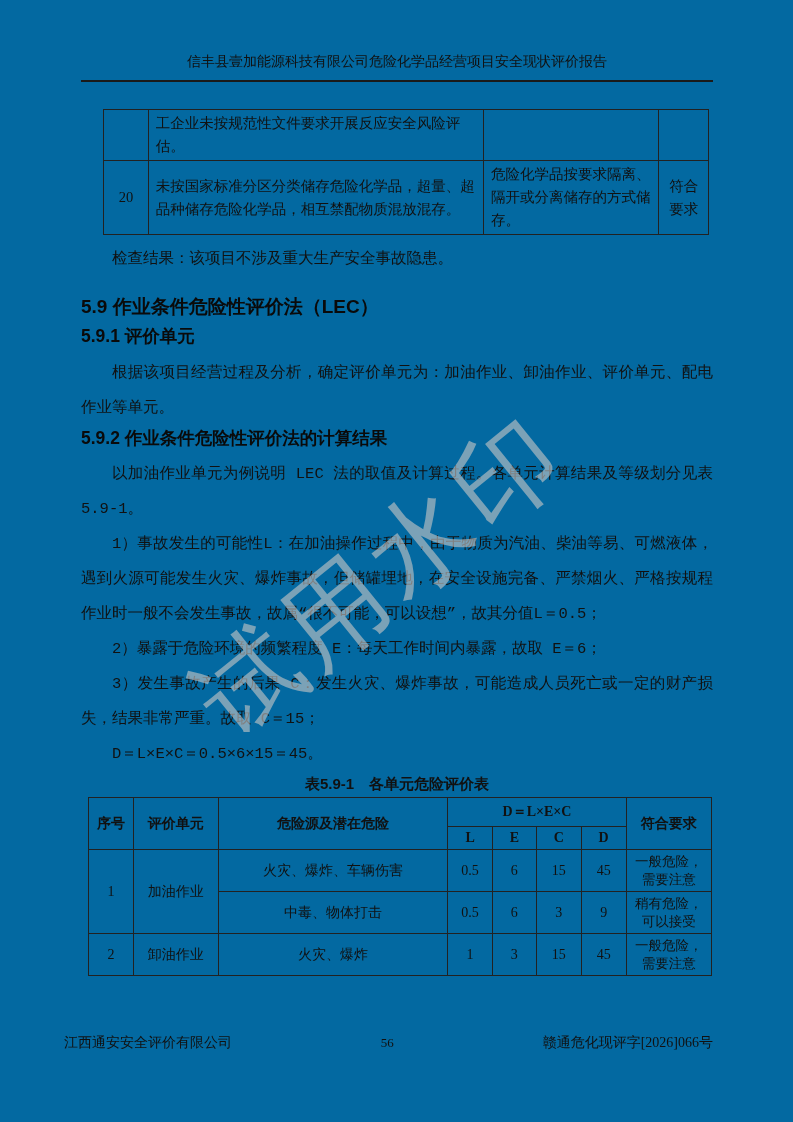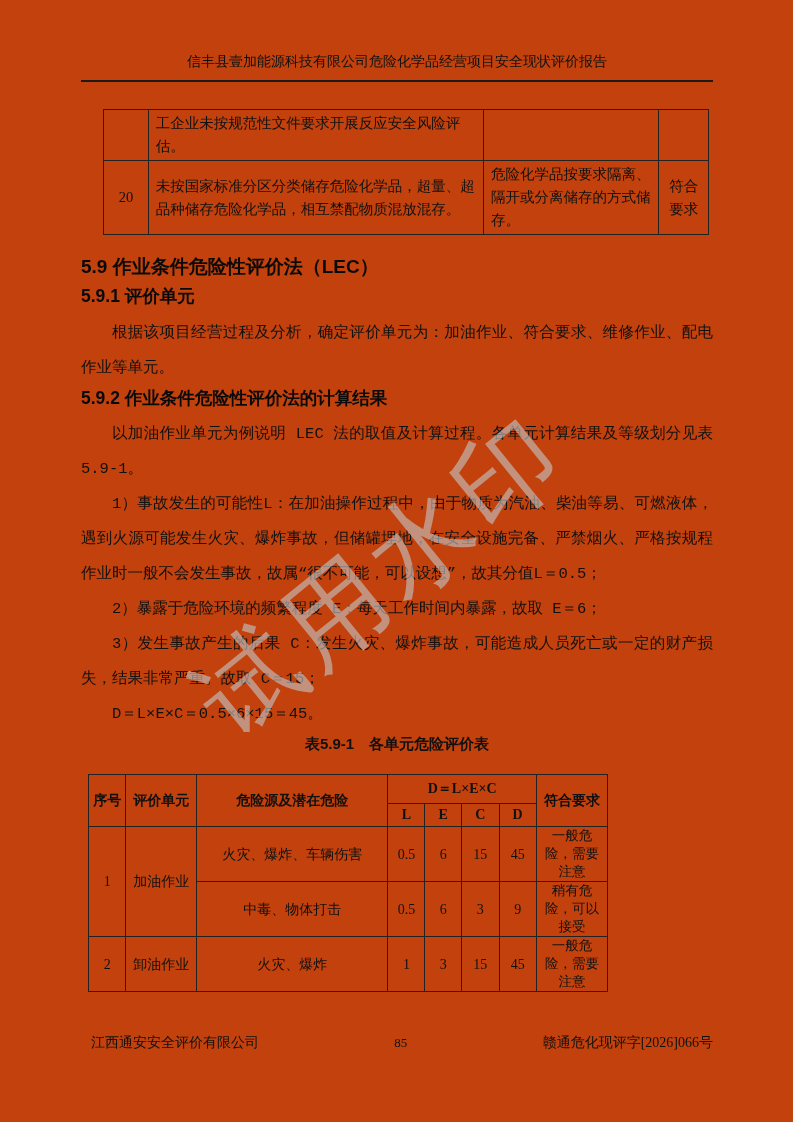--- a/index.html
+++ b/index.html
@@ -1,17 +1,17 @@
 <!DOCTYPE html>
 <html><head>
 <meta charset="utf-8">
 <style>
   html,body{margin:0;padding:0;background:#e8e8e8;}
   .page{
-    position:relative;width:793px;height:1122px;background:#c2410c;
+    position:relative;width:793px;height:1122px;background:#0369a1;
     margin:0 auto;overflow:hidden;color:#111111;
     font-family:"Liberation Serif","DejaVu Serif",serif;
   }
   .content{position:absolute;left:81px;top:52px;width:632px;}
   .running-header{text-align:center;font-size:14px;line-height:20px;
     padding-bottom:8px;border-bottom:2px solid #1a1a1a;}
   
   .cont-table{border-collapse:collapse;table-layout:fixed;width:606px;margin:27px 0 0 22px;
     font-size:14.5px;}
   .cont-table td{border:1.5px solid #222;padding:2px 7px;line-height:23px;vertical-align:middle;}
@@ -28,38 +28,38 @@
   h2.sec{font-size:19px;line-height:30px;margin-top:17px;}
   h3.sec{font-size:17.5px;line-height:28px;}
   .mt591{margin-top:24px;}
   .mt592{margin-top:23px;}
   .para-block{margin-top:5px;font-family:Liberation Mono, monospace;}
   .table-caption{
     font-family:"Liberation Sans","DejaVu Sans",sans-serif;font-weight:bold;
     font-size:15px;text-align:center;line-height:24px;margin-top:0;
   }
   
-  .lec-table{border-collapse:collapse;table-layout:fixed;width:520px;margin:18px 0 0 7px;
+  .lec-table{border-collapse:collapse;table-layout:fixed;width:624px;margin:1px 0 0 7px;
     font-size:14px;text-align:center;}
   .lec-table th,.lec-table td{border:1.5px solid #222;padding:0 2px;vertical-align:middle;}
   .lec-table th{font-weight:bold;font-size:14px;}
   .lec-table .hr1 th{height:28px;}
   .lec-table .hr2 th{height:22px;}
   .lec-table td{height:41px;line-height:19px;}
   .lec-table td.level{font-size:13.5px;line-height:18px;}
   
   .watermark{
     position:absolute;left:92px;top:508px;width:580px;text-align:center;
     transform:rotate(-39deg);
     font-family:"Liberation Sans","DejaVu Sans",sans-serif;
     font-size:102px;letter-spacing:8px;color:#c5c5c5;opacity:0.62;
     z-index:3;pointer-events:none;white-space:nowrap;
   }
   .page-footer{
-    position:absolute;left:91px;right:80px;top:1033px;
+    position:absolute;left:64px;right:80px;top:1033px;
     display:flex;justify-content:space-between;align-items:center;
     font-size:14px;line-height:20px;
   }
   .page-footer .pageno{font-size:13px;}
 </style>
 </head>
 <body>
 
 <div class="page">
 
@@ -85,25 +85,26 @@
         </tr>
         <tr class="r2">
           <td class="c-center">20</td>
           <td class="c-left">未按国家标准分区分类储存危险化学品，超量、超品种储存危险化学品，相互禁配物质混放混存。</td>
           <td class="c-left">危险化学品按要求隔离、隔开或分离储存的方式储存。</td>
           <td class="c-center">符合要求</td>
         </tr>
       </tbody>
     </table>
 
+    <p class="body-text indent" style="margin-top:5px;">检查结果：该项目不涉及重大生产安全事故隐患。</p>
 
     <h2 class="sec">5.9 作业条件危险性评价法（LEC）</h2>
 
     <h3 class="sec mt591">5.9.1 评价单元</h3>
-    <p class="body-text indent" style="margin-top:4px;">根据该项目经营过程及分析，确定评价单元为：加油作业、符合要求、维修作业、配电作业等单元。</p>
+    <p class="body-text indent" style="margin-top:4px;">根据该项目经营过程及分析，确定评价单元为：加油作业、卸油作业、评价单元、配电作业等单元。</p>
 
     <h3 class="sec mt592">5.9.2 作业条件危险性评价法的计算结果</h3>
     <div class="para-block">
       <p class="body-text indent">以加油作业单元为例说明 LEC 法的取值及计算过程。各单元计算结果及等级划分见表 5.9-1。</p>
       <p class="body-text indent">1）事故发生的可能性L：在加油操作过程中，由于物质为汽油、柴油等易、可燃液体，遇到火源可能发生火灾、爆炸事故，但储罐埋地，在安全设施完备、严禁烟火、严格按规程作业时一般不会发生事故，故属“很不可能，可以设想”，故其分值L＝0.5；</p>
       <p class="body-text indent">2）暴露于危险环境的频繁程度 E：每天工作时间内暴露，故取 E＝6；</p>
       <p class="body-text indent">3）发生事故产生的后果 C：发生火灾、爆炸事故，可能造成人员死亡或一定的财产损失，结果非常严重。故取 C＝15；</p>
       <p class="body-text indent">D＝L×E×C＝0.5×6×15＝45。</p>
     </div>
 
@@ -164,17 +165,17 @@
         </tr>
       </tbody>
     </table>
 
   </div>
 
   <div class="watermark">试用水印</div>
 
   <div class="page-footer">
     <span>江西通安安全评价有限公司</span>
-    <span class="pageno">85</span>
+    <span class="pageno">56</span>
     <span>赣通危化现评字[2026]066号</span>
   </div>
 
 </div>
 
 </body></html>

